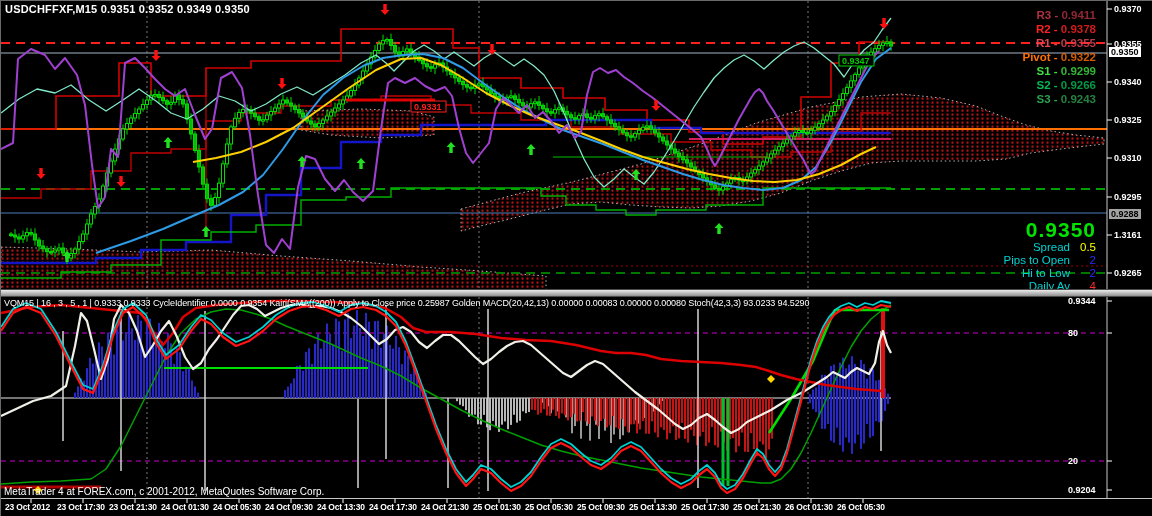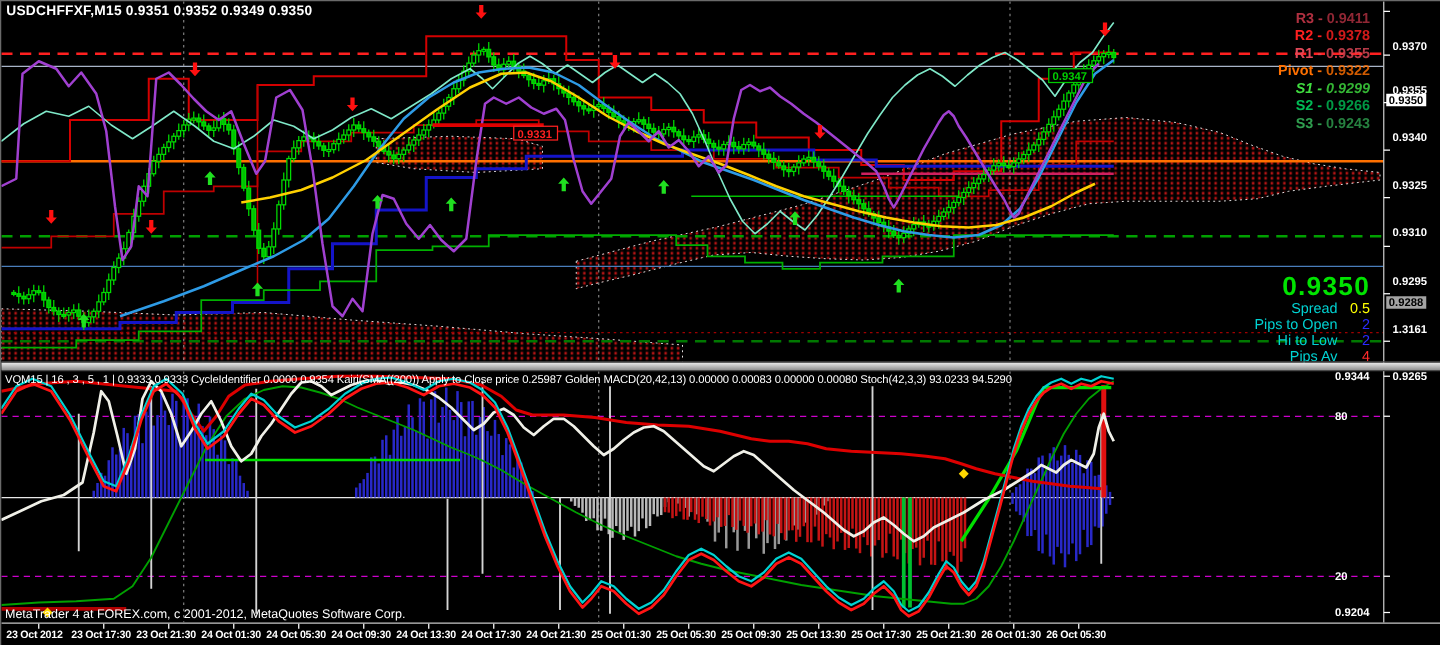--- a/index.html
+++ b/index.html
@@ -866,37 +866,37 @@
       <line x1="758" y1="498" x2="758" y2="502" stroke="#fff" stroke-width="1"></line>
       <line x1="810" y1="498" x2="810" y2="502" stroke="#fff" stroke-width="1"></line>
       <line x1="862" y1="498" x2="862" y2="502" stroke="#fff" stroke-width="1"></line>
     </svg>
   <div class="title">USDCHFFXF,M15  0.9351 0.9352 0.9349 0.9350</div>
   <div id="pivot-block">
       <div class="pivot-row" style="color: rgb(176, 48, 64);"><span>R3 - </span><span class="pv">0.9411</span></div>
       <div class="pivot-row" style="color: rgb(255, 32, 32);"><span>R2 - </span><span class="pv">0.9378</span></div>
       <div class="pivot-row" style="color: rgb(224, 72, 88);"><span>R1 - </span><span class="pv">0.9355</span></div>
       <div class="pivot-row" style="color: rgb(255, 112, 0);"><span>Pivot - </span><span class="pv">0.9322</span></div>
-      <div class="pivot-row" style="color: rgb(64, 221, 64); font-style: italic;"><span>S1 - </span><span class="pv">0.9299</span></div>
+      <div class="pivot-row" style="color: rgb(64, 221, 64);"><span>S1 - </span><span class="pv">0.9299</span></div>
       <div class="pivot-row" style="color: rgb(0, 187, 85);"><span>S2 - </span><span class="pv">0.9266</span></div>
       <div class="pivot-row" style="color: rgb(47, 158, 79);"><span>S3 - </span><span class="pv">0.9243</span></div>
     </div>
   <div id="info-block">
     <div class="info-price">0.9350</div>
     <div id="info-rows">
         <div class="info-row"><span>Spread</span><span class="val" style="color: rgb(255, 255, 0);">0.5</span></div>
         <div class="info-row"><span>Pips to Open</span><span class="val" style="color: rgb(43, 43, 255);">2</span></div>
         <div class="info-row"><span>Hi to Low</span><span class="val" style="color: rgb(43, 43, 255);">2</span></div>
-        <div class="info-row"><span>Pips Av</span><span class="val" style="color: rgb(255, 43, 43);">4</span></div>
+        <div class="info-row"><span>Daily Av</span><span class="val" style="color: rgb(255, 43, 43);">4</span></div>
       </div>
   </div>
   <div class="splitter"></div>
   <div class="sub-header">VQM15 | 16 , 3 , 5 , 1 |  0.9333 0.9333   CycleIdentifier 0.0000 0.9354   Kairi(SMA((200)) Apply to Close price 0.25987   Golden MACD(20,42,13) 0.00000 0.00083 0.00000 0.00080   Stoch(42,3,3) 93.0233 94.5290</div>
   <div class="footer">MetaTrader 4 at FOREX.com, c 2001-2012, MetaQuotes Software Corp.</div>
-  <div id="main-axis" class="axis-strip" style="left:1106px;top:0;width:46px;height:288px;margin-top:28px;">
+  <div id="main-axis" class="axis-strip" style="left:1106px;top:0;width:46px;height:288px;">
       <div class="axis-label" style="left: 7px; top: 3px;">0.9370</div>
       <div class="axis-label" style="left: 7px; top: 38px;">0.9355</div>
       <div class="axis-label" style="left: 7px; top: 76px;">0.9340</div>
       <div class="axis-label" style="left: 7px; top: 114px;">0.9325</div>
       <div class="axis-label" style="left: 7px; top: 152px;">0.9310</div>
       <div class="axis-label" style="left: 7px; top: 191px;">0.9295</div>
       <div class="axis-label" style="left: 7px; top: 229px;">1.3161</div>
       <div class="axis-label" style="left: 7px; top: 267px;">0.9265</div>
       <div class="axis-tag" style="left: 2px; top: 46px; background: rgb(255, 255, 255);">0.9350</div>
       <div class="axis-tag" style="left: 2px; top: 208px; background: #a3a3a3;">0.9288</div>

